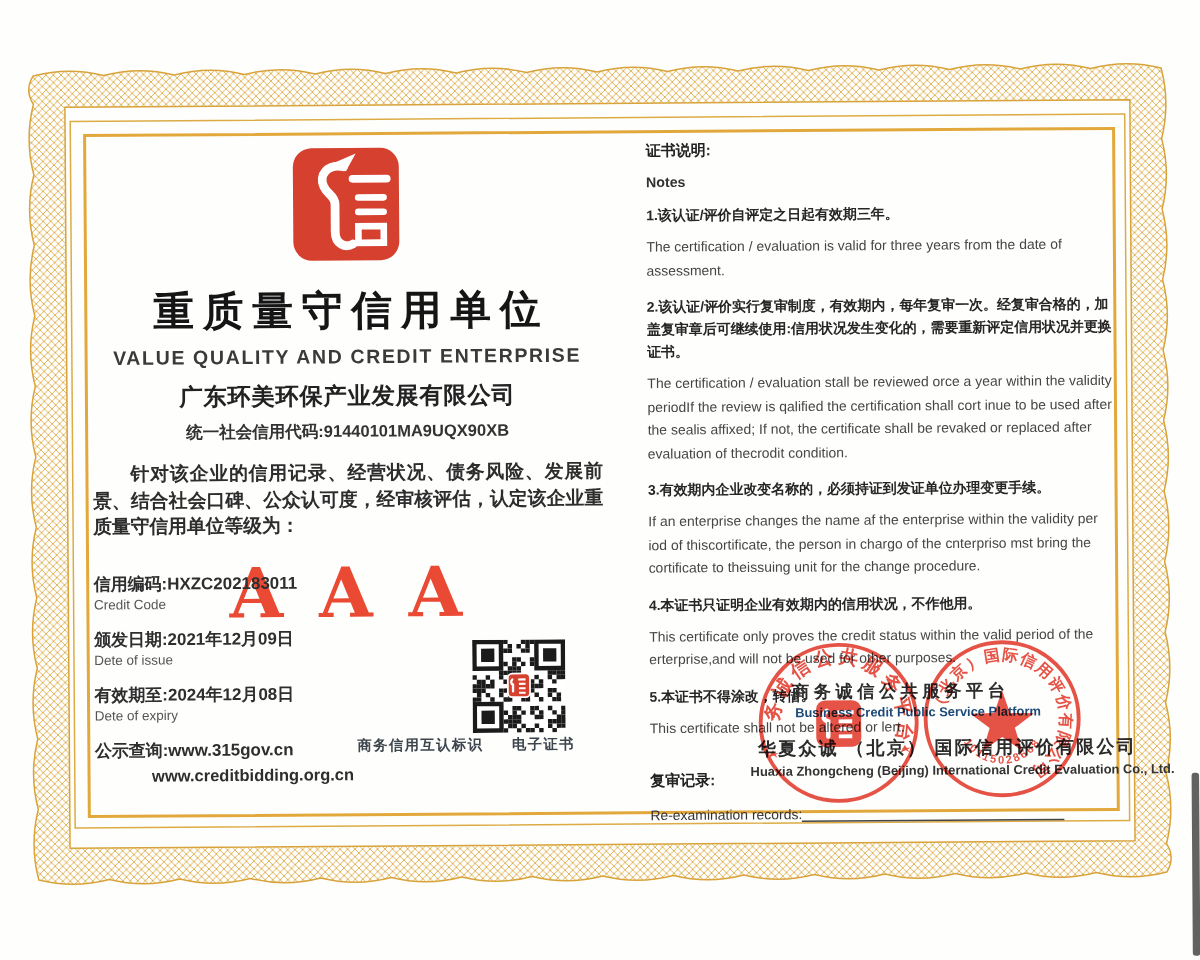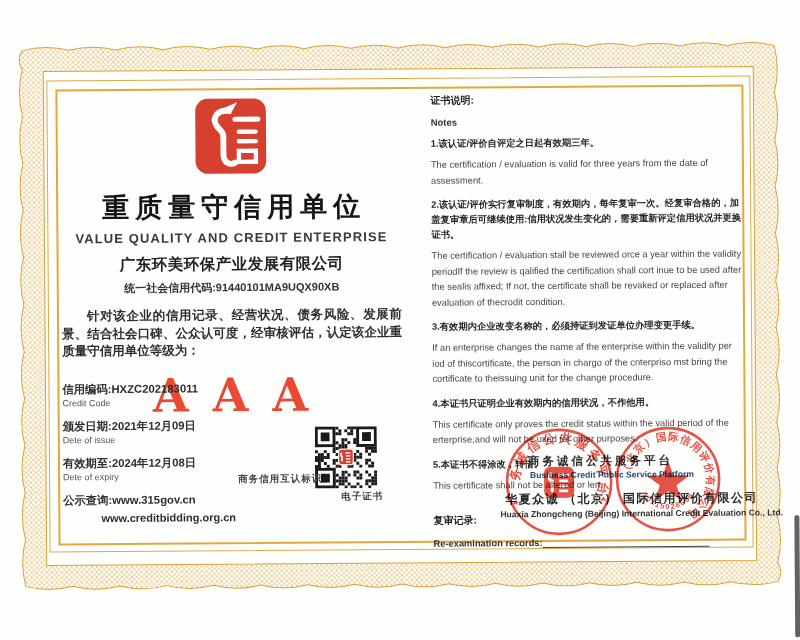--- a/index.html
+++ b/index.html
@@ -34,21 +34,21 @@
   .qr-block{position:absolute;left:314px;top:426px;}
   .mark-label{position:absolute;font-size:9.5px;font-weight:700;color:#3d454d;letter-spacing:1px;}
   
   .right-col{position:absolute;left:432px;top:94px;width:310px;text-align:left;}
   .notes-head-zh{font-size:10px;font-weight:bold;color:#222;margin:0;}
   .notes-head-en{font-size:9.5px;font-weight:bold;color:#333;margin:9px 0 0 0;}
   .note-zh{font-size:9.3px;font-weight:600;color:#262626;line-height:15px;margin:9px 0 0 0;}
   .note-en{font-size:9.3px;color:#454545;line-height:15.5px;margin:6px 0 0 0;}
   .review-head{font-size:10px;font-weight:bold;color:#222;margin:20px 0 0 0;}
   .review-line{display:flex;align-items:flex-end;margin-top:10px;width:276px;}
-  .review-line span.lbl{font-size:9.3px;font-weight:bold;color:#333;}
+  .review-line span.lbl{font-size:9.3px;font-weight:normal;color:#333;}
   .review-line span.fill{flex:1;border-bottom:1px solid #444;height:10px;}
   
   .platform-zh{position:absolute;left:527px;top:455px;font-size:11.5px;font-weight:bold;
                color:#2c2c2c;letter-spacing:3px;}
   .platform-en{position:absolute;left:529px;top:471px;font-size:8.6px;font-weight:bold;color:#1e4a7a;}
   .issuer-zh{position:absolute;left:504px;top:492px;font-size:12px;font-weight:bold;
              color:#2b2b2b;letter-spacing:1.5px;}
   .issuer-en{position:absolute;left:499px;top:510px;font-size:8.6px;font-weight:600;color:#333;}
   .seals{position:absolute;left:495px;top:418px;mix-blend-mode:multiply;}
   .scan-strip{position:absolute;right:2px;bottom:0;width:5px;height:122px;background:#474747;
@@ -247,21 +247,21 @@
             <rect x="6" y="48" width="9" height="9"></rect>
           </g>
       <g>
         <rect x="24" y="23" width="15" height="16" rx="3" fill="#d6402e" stroke="#fff" stroke-width="1.2"></rect>
         <path d="M27,27 C26,28 26,30 27.5,30.5 L27.5,35" stroke="#fff" stroke-width="1.6" fill="none" stroke-linecap="round"></path>
         <path d="M31,27 L36,27 M31.5,30 L36,30 M31.5,33 L36,33 M31.5,36 L36,36" stroke="#fff" stroke-width="1.4"></path>
       </g>
     </svg>
   </div>
 
-  <div class="mark-label" style="left:236px;top:472px;width:86px;text-align:center;">商务信用互认标识</div>
+  <div class="mark-label" style="left:236px;top:490px;width:86px;text-align:center;">商务信用互认标识</div>
   <div class="mark-label" style="left:340px;top:490px;width:50px;">电子证书</div>
 
   <div class="right-col">
     <p class="notes-head-zh">证书说明:</p>
     <p class="notes-head-en">Notes</p>
 
     <p class="note-zh">1.该认证/评价自评定之日起有效期三年。</p>
     <p class="note-en">The certification / evaluation is valid for three years from the date of assessment.</p>
     <p class="note-zh">2.该认证/评价实行复审制度，有效期内，每年复审一次。经复审合格的，加盖复审章后可继续使用:信用状况发生变化的，需要重新评定信用状况并更换证书。</p>
     <p class="note-en">The certification / evaluation stall be reviewed orce a year within the validity periodIf the review is qalified the certification shall cort inue to be used after the sealis affixed; If not, the certificate shall be revaked or replaced after evaluation of thecrodit condition.</p>

